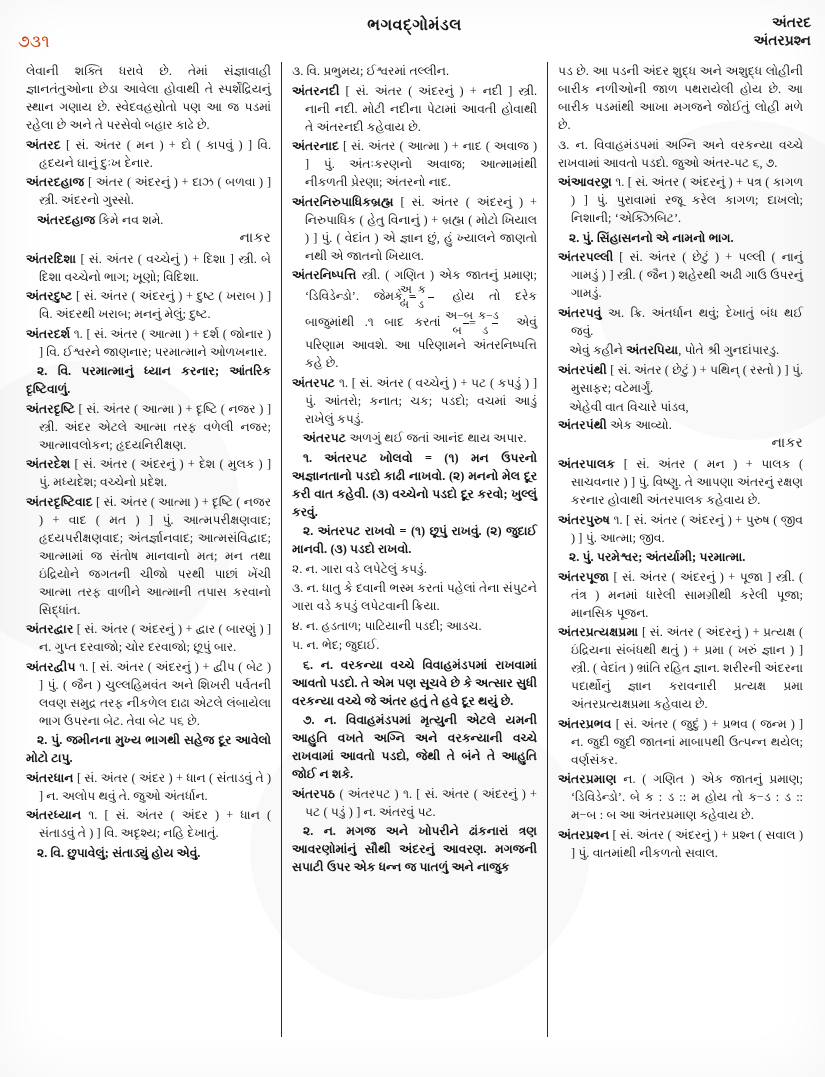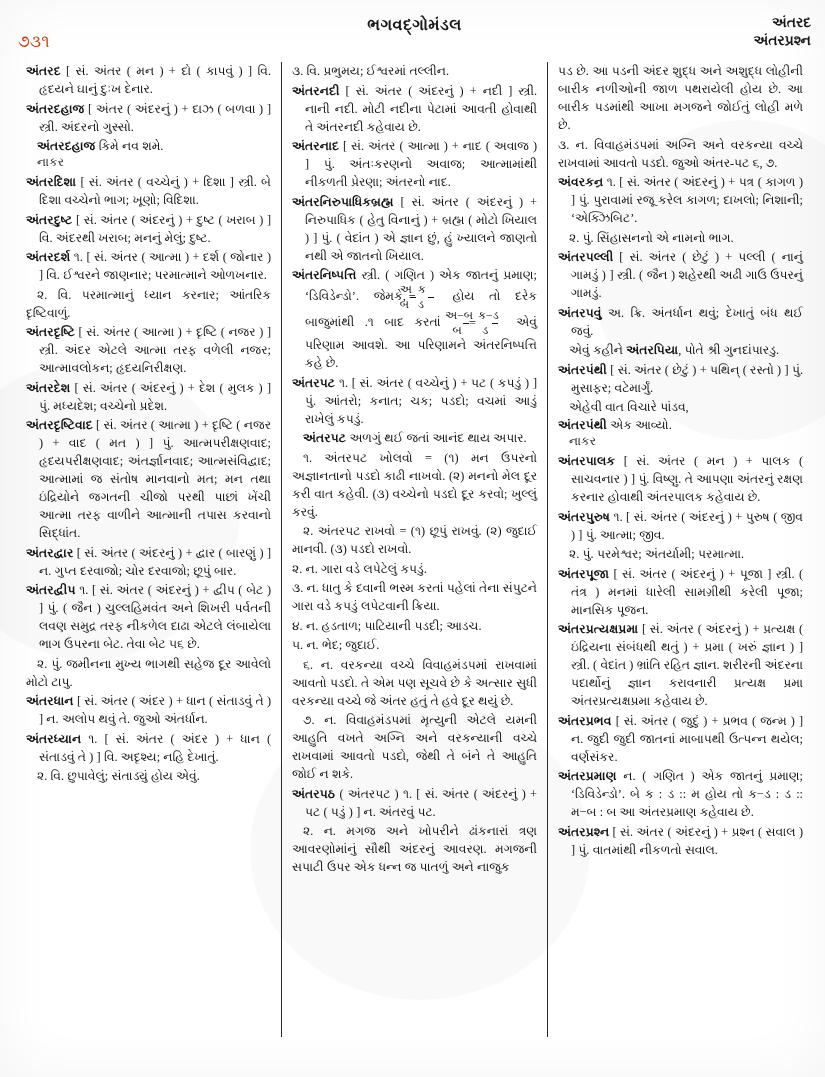--- a/index.html
+++ b/index.html
@@ -116,34 +116,35 @@
   }
   .entry.hang {
     
     padding-left: 13px;
     text-indent: -13px;
   }
   .entry.cont {
     
     padding-left: 0;
     text-indent: 11px;
+    font-weight: bold;
   }
   .entry.runon {
     
     padding-left: 0;
     text-indent: 0;
   }
   .hw {
     font-weight: bold;
     letter-spacing: 0.1px;
   }
   .cite {
     display: block;
-    text-align: left;
-    font-size: 12px;
+    text-align: right;
+    font-size: 14px;
     font-family: "Liberation Serif", serif;
     letter-spacing: 0.2px;
     color: #1b1b1d;
     margin-top: -1px;
   }
   .quote {
     text-indent: 11px;
     padding-left: 0;
   }
   .quote .hw { font-weight: bold; }
@@ -183,20 +184,21 @@
       <div class="rh-folio">૭૩૧</div>
       <div class="rh-title">ભગવદ્ગોમંડલ</div>
       <div class="rh-guides">
         <div>અંતરદ</div>
         <div>અંતરપ્રશ્ન</div>
       </div>
     </div>
 
     <div class="columns">
       <div class="column" id="column-1">
+          <p class="entry runon"><span>લેવાની શક્તિ ધરાવે છે. તેમાં સંજ્ઞાવાહી જ્ઞાનતંતુઓના છેડા આવેલા હોવાથી તે સ્પર્શેંદ્રિયનું સ્થાન ગણાય છે. સ્વેદવહસ્રોતો પણ આ જ પડમાં રહેલા છે અને તે પરસેવો બહાર કાઢે છે.</span></p>
           <p class="entry hang"><span class="hw">અંતરદ</span><span> [ સં. અંતર ( મન ) + દો ( કાપવું ) ] વિ. હૃદયને ઘાનું દુઃખ દેનાર.</span></p>
           <p class="entry hang"><span class="hw">અંતરદહાજ</span><span> [ અંતર ( અંદરનું ) + દાઝ ( બળવા ) ] સ્ત્રી. અંદરનો ગુસ્સો.</span></p>
           <p class="entry quote"><span class="hw">અંતરદહાજ</span><span> કિમે નવ શમે.</span><span class="cite">નાકર</span></p>
           <p class="entry hang"><span class="hw">અંતરદિશા</span><span> [ સં. અંતર ( વચ્ચેનું ) + દિશા ] સ્ત્રી. બે દિશા વચ્ચેનો ભાગ; ખૂણો; વિદિશા.</span></p>
           <p class="entry hang"><span class="hw">અંતરદુષ્ટ</span><span> [ સં. અંતર ( અંદરનું ) + દુષ્ટ ( ખરાબ ) ] વિ. અંદરથી ખરાબ; મનનું મેલું; દુષ્ટ.</span></p>
           <p class="entry hang"><span class="hw">અંતરદર્શ</span><span> ૧.</span><span> [ સં. અંતર ( આત્મા ) + દર્શ ( જોનાર ) ] વિ. ઈશ્વરને જાણનાર; પરમાત્માને ઓળખનાર.</span></p>
           <p class="entry cont"><span>૨. વિ. પરમાત્માનું ધ્યાન કરનાર; આંતરિક દૃષ્ટિવાળું.</span></p>
           <p class="entry hang"><span class="hw">અંતરદૃષ્ટિ</span><span> [ સં. અંતર ( આત્મા ) + દૃષ્ટિ ( નજર ) ] સ્ત્રી. અંદર એટલે આત્મા તરફ વળેલી નજર; આત્માવલોકન; હૃદયનિરીક્ષણ.</span></p>
           <p class="entry hang"><span class="hw">અંતરદેશ</span><span> [ સં. અંતર ( અંદરનું ) + દેશ ( મુલક ) ] પું. મધ્યદેશ; વચ્ચેનો પ્રદેશ.</span></p>
           <p class="entry hang"><span class="hw">અંતરદૃષ્ટિવાદ</span><span> [ સં. અંતર ( આત્મા ) + દૃષ્ટિ ( નજર ) + વાદ ( મત ) ] પું. આત્મપરીક્ષણવાદ; હૃદયપરીક્ષણવાદ; અંતર્જ્ઞાનવાદ; આત્મસંવિદ્વાદ; આત્મામાં જ સંતોષ માનવાનો મત; મન તથા ઇંદ્રિયોને જગતની ચીજો પરથી પાછાં ખેંચી આત્મા તરફ વાળીને આત્માની તપાસ કરવાનો સિદ્ધાંત.</span></p>
@@ -244,21 +246,21 @@
           <p class="entry runon"><span>૫. ન. ભેદ; જુદાઈ.</span></p>
           <p class="entry cont"><span>૬. ન. વરકન્યા વચ્ચે વિવાહમંડપમાં રાખવામાં આવતો પડદો. તે એમ પણ સૂચવે છે કે અત્સાર સુધી વરકન્યા વચ્ચે જે અંતર હતું તે હવે દૂર થયું છે.</span></p>
           <p class="entry cont"><span>૭. ન. વિવાહમંડપમાં મૃત્યુની એટલે યમની આહુતિ વખતે અગ્નિ અને વરકન્યાની વચ્ચે રાખવામાં આવતો પડદો, જેથી તે બંને તે આહુતિ જોઈ ન શકે.</span></p>
           <p class="entry hang"><span class="hw">અંતરપઠ</span><span> ( અંતરપટ ) ૧. [ સં. અંતર ( અંદરનું ) + પટ ( પડું ) ] ન. અંતરવું પટ.</span></p>
           <p class="entry cont"><span>૨. ન. મગજ અને ખોપરીને ઢાંકનારાં ત્રણ આવરણોમાંનું સૌથી અંદરનું આવરણ. મગજની સપાટી ઉપર એક ધન્ન જ પાતળું અને નાજુક</span></p>
         </div>
       <div class="col-rule"></div>
       <div class="column" id="column-3">
           <p class="entry runon"><span>પડ છે. આ પડની અંદર શુદ્ધ અને અશુદ્ધ લોહીની બારીક નળીઓની જાળ પથરાયેલી હોય છે. આ બારીક પડમાંથી આખા મગજને જોઈતું લોહી મળે છે.</span></p>
           <p class="entry runon"><span>૩. ન. વિવાહમંડપમાં અગ્નિ અને વરકન્યા વચ્ચે રાખવામાં આવતો પડદો. જુઓ અંતર-પટ ૬, ૭.</span></p>
-          <p class="entry hang"><span class="hw">અંવરકન્ર</span><span> ૧.</span><span> [ સં. અંતર ( અંદરનું ) + પત્ર ( કાગળ ) ] પું. પુરાવામાં રજૂ કરેલ કાગળ; દાખલો; નિશાની; ‘એક્ઝિબિટ’.</span></p>
+          <p class="entry hang"><span class="hw">અંઆવરણ્ર</span><span> ૧.</span><span> [ સં. અંતર ( અંદરનું ) + પત્ર ( કાગળ ) ] પું. પુરાવામાં રજૂ કરેલ કાગળ; દાખલો; નિશાની; ‘એક્ઝિબિટ’.</span></p>
           <p class="entry cont"><span>૨. પું. સિંહાસનનો એ નામનો ભાગ.</span></p>
           <p class="entry hang"><span class="hw">અંતરપલ્લી</span><span> [ સં. અંતર ( છેટું ) + પલ્લી ( નાનું ગામડું ) ] સ્ત્રી. ( જૈન ) શહેરથી અઢી ગાઉ ઉપરનું ગામડું.</span></p>
           <p class="entry hang"><span class="hw">અંતરપવું</span><span> અ. ક્રિ. અંતર્ધાન થવું; દેખાતું બંધ થઈ જવું.</span></p>
           <p class="entry quote"><span>એવું કહીને </span><span class="hw">અંતરપિયા</span><span>, પોતે શ્રી ગુનદાંપારડુ.</span></p>
           <p class="entry hang"><span class="hw">અંતરપંથી</span><span> [ સં. અંતર ( છેટું ) + પથિન્ ( રસ્તો ) ] પું. મુસાફર; વટેમાર્ગું.</span></p>
           <p class="entry quote"><span>એહેવી વાત વિચારે પાંડવ,</span><br><span class="hw">અંતરપંથી</span><span> એક આવ્યો.</span><span class="cite">નાકર</span></p>
           <p class="entry hang"><span class="hw">અંતરપાલક</span><span> [ સં. અંતર ( મન ) + પાલક ( સાચવનાર ) ] પું. વિષ્ણુ. તે આપણા અંતરનું રક્ષણ કરનાર હોવાથી અંતરપાલક કહેવાય છે.</span></p>
           <p class="entry hang"><span class="hw">અંતરપુરુષ</span><span> ૧.</span><span> [ સં. અંતર ( અંદરનું ) + પુરુષ ( જીવ ) ] પું. આત્મા; જીવ.</span></p>
           <p class="entry cont"><span>૨. પું. પરમેશ્વર; અંતર્યામી; પરમાત્મા.</span></p>
           <p class="entry hang"><span class="hw">અંતરપૂજા</span><span> [ સં. અંતર ( અંદરનું ) + પૂજા ] સ્ત્રી. ( તંત્ર ) મનમાં ધારેલી સામગ્રીથી કરેલી પૂજા; માનસિક પૂજન.</span></p>

